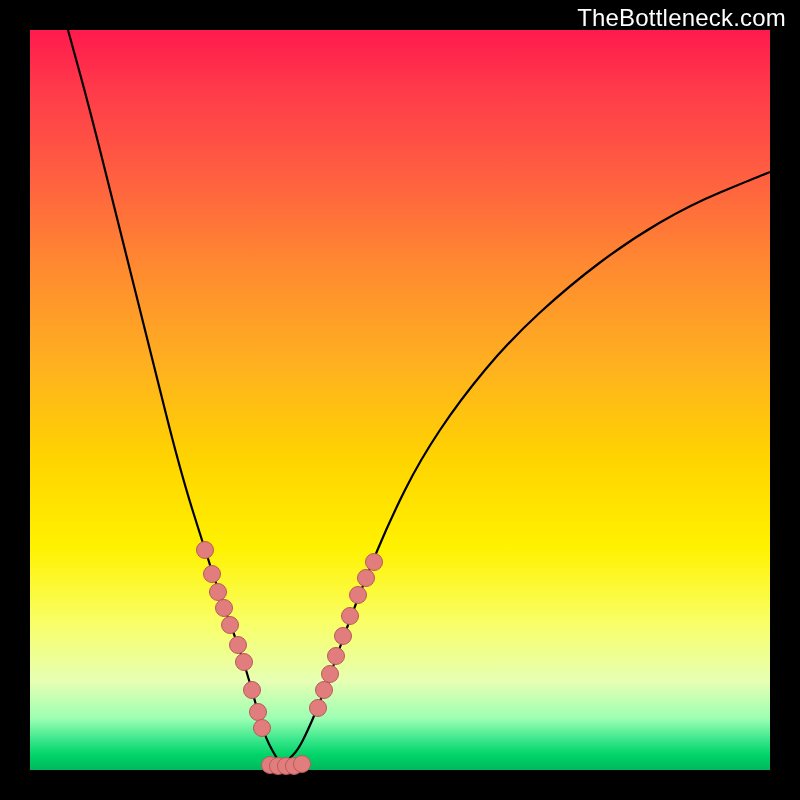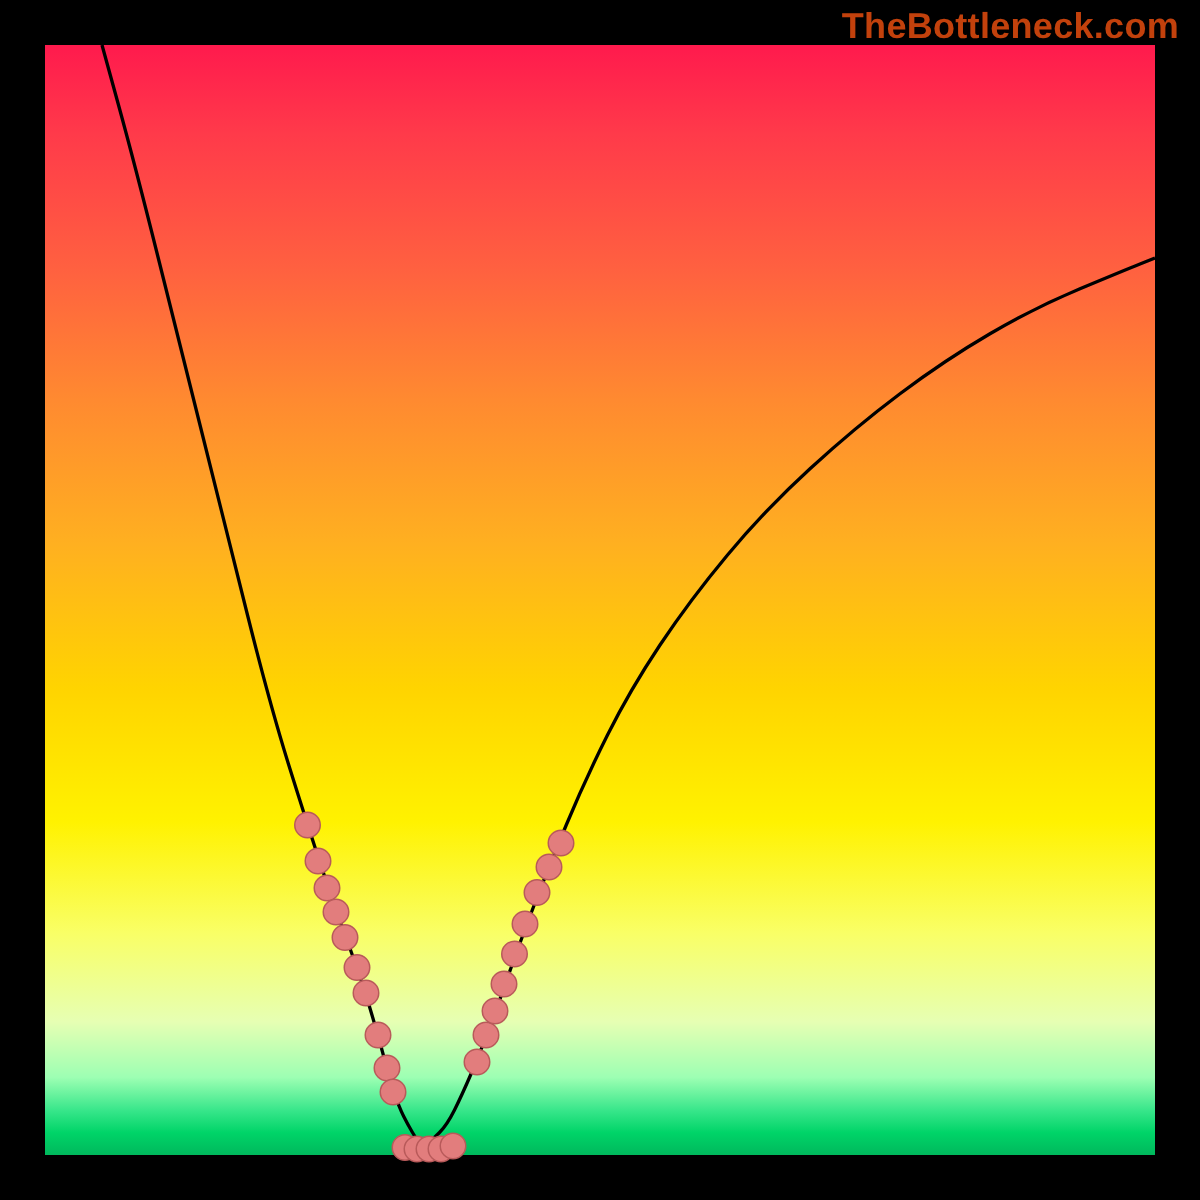--- a/index.html
+++ b/index.html
@@ -37,23 +37,23 @@
       #9dffb3 93%,
       #37e68a 96%,
       #00d468 98%,
       #00b85c 100%
     );
   }
   .watermark {
     position: absolute;
     top: 4px;
     right: 14px;
-    color: #c2410c;
+    color: #ffffff;
     font-size: 24px;
-    font-weight: 700;
+    font-weight: 400;
     letter-spacing: 0.2px;
     z-index: 50;
   }
   svg.curve {
     position: absolute;
     left: 0;
     top: 0;
     width: 740px;
     height: 740px;
     overflow: visible;

